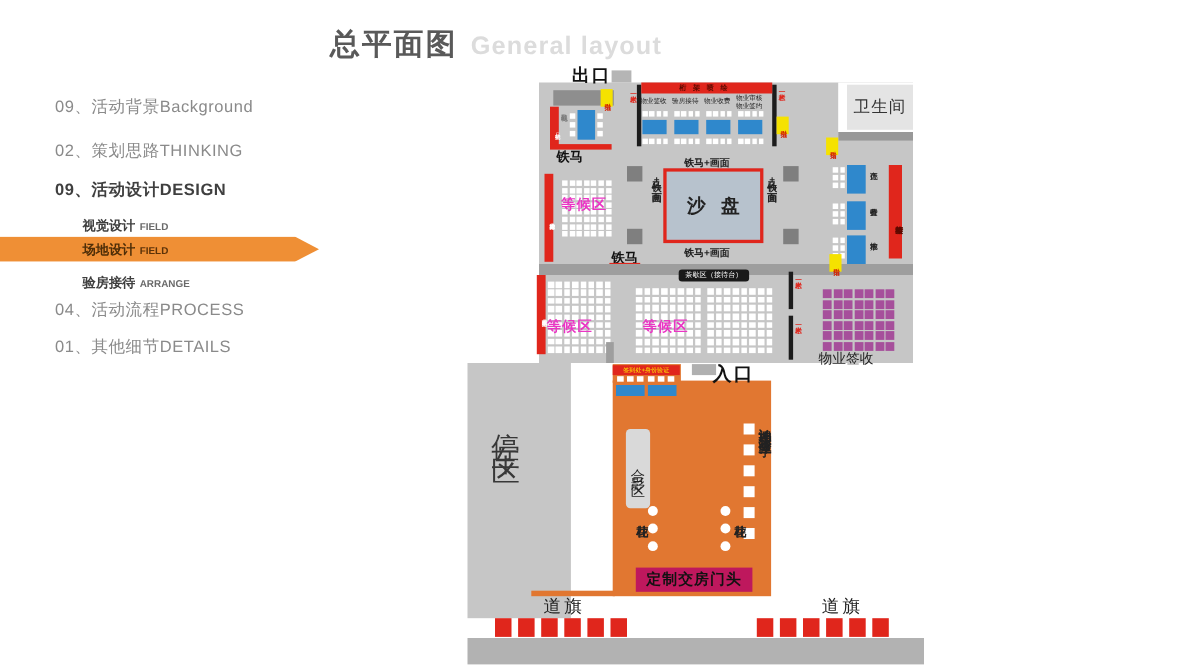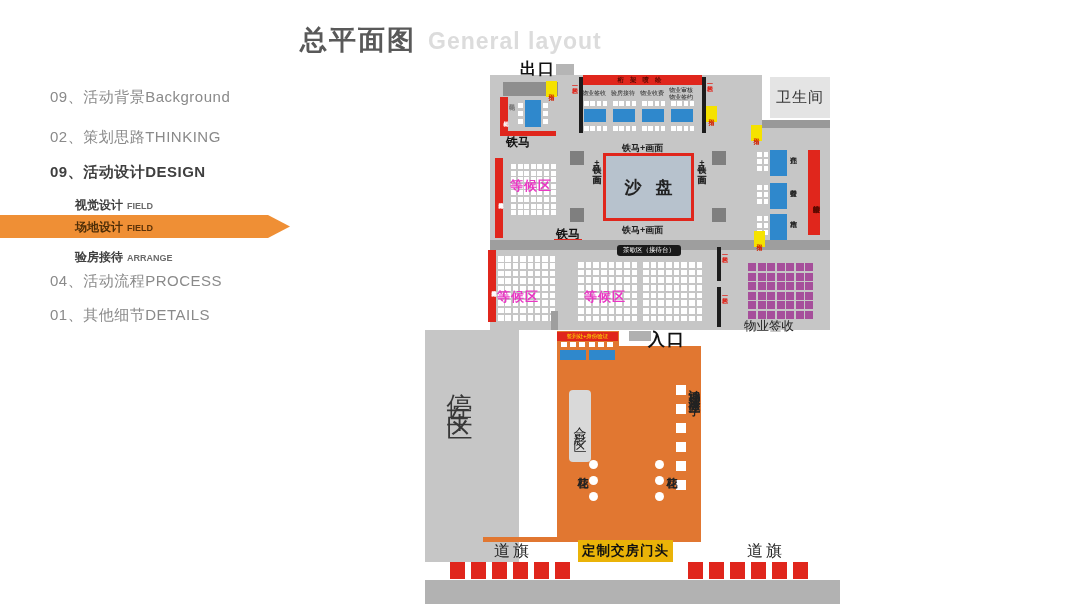--- a/index.html
+++ b/index.html
@@ -559,21 +559,21 @@
       <div style="background: rgb(255, 255, 255); border-radius: 50%;"></div>
       <div style="background: rgb(255, 255, 255); border-radius: 50%;"></div>
     </div>
   <div class="abs vt" style="left:577px;top:468px;font-size:11px;font-weight:bold;color:#222;">花柱</div>
   <div class="abs grid" style="left: 655px; top: 460px; grid-template-columns: repeat(1, 9px); grid-auto-rows: 9px; gap: 7px;">
       <div style="background: rgb(255, 255, 255); border-radius: 50%;"></div>
       <div style="background: rgb(255, 255, 255); border-radius: 50%;"></div>
       <div style="background: rgb(255, 255, 255); border-radius: 50%;"></div>
     </div>
   <div class="abs vt" style="left:666px;top:468px;font-size:11px;font-weight:bold;color:#222;">花柱</div>
-  <div class="abs" style="left:578px;top:540px;width:95px;height:22px;background:#eab308;display:flex;align-items:center;justify-content:center;font-size:13.5px;font-weight:bold;color:#111;letter-spacing:1px;">定制交房门头</div>
+  <div class="abs" style="left:578px;top:516px;width:106px;height:22px;background:#be185d;display:flex;align-items:center;justify-content:center;font-size:13.5px;font-weight:bold;color:#111;letter-spacing:1px;">定制交房门头</div>
 
   <div class="abs serif" style="left:494px;top:541px;font-size:16px;color:#222;letter-spacing:3px;">道旗</div>
   <div class="abs serif" style="left:747px;top:541px;font-size:16px;color:#222;letter-spacing:3px;">道旗</div>
   <div class="abs grid" style="left: 450px; top: 562px; grid-template-columns: repeat(6, 15px); grid-auto-rows: 17px; gap: 6px;">
       <div style="background: rgb(224, 38, 28);"></div>
       <div style="background: rgb(224, 38, 28);"></div>
       <div style="background: rgb(224, 38, 28);"></div>
       <div style="background: rgb(224, 38, 28);"></div>
       <div style="background: rgb(224, 38, 28);"></div>
       <div style="background: rgb(224, 38, 28);"></div>

